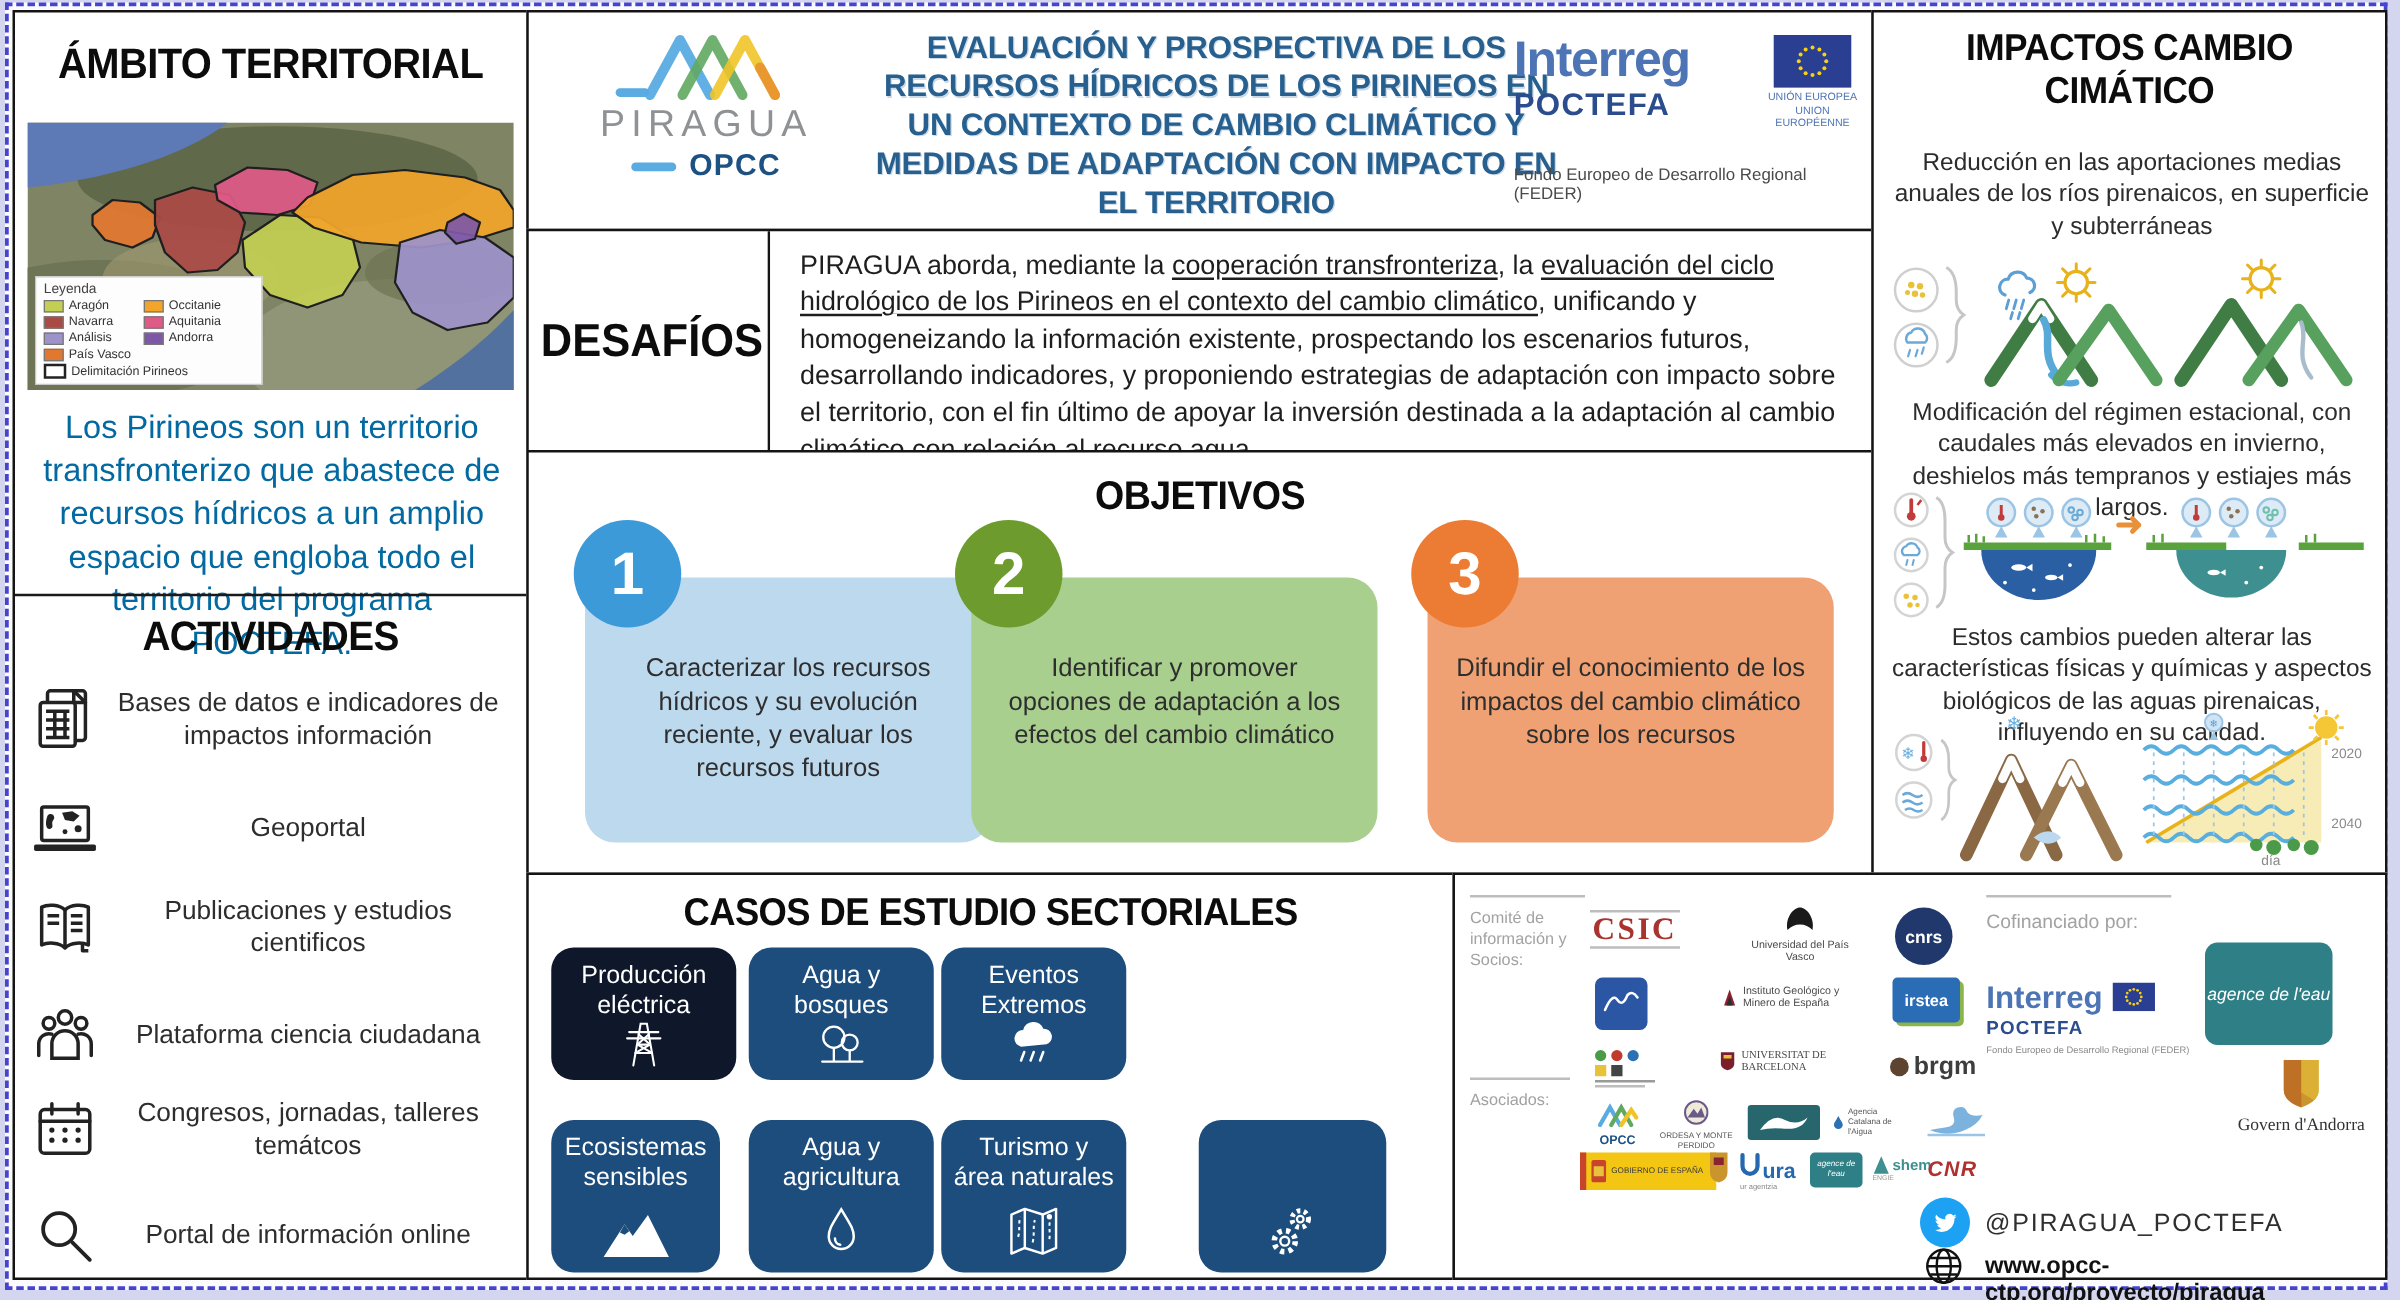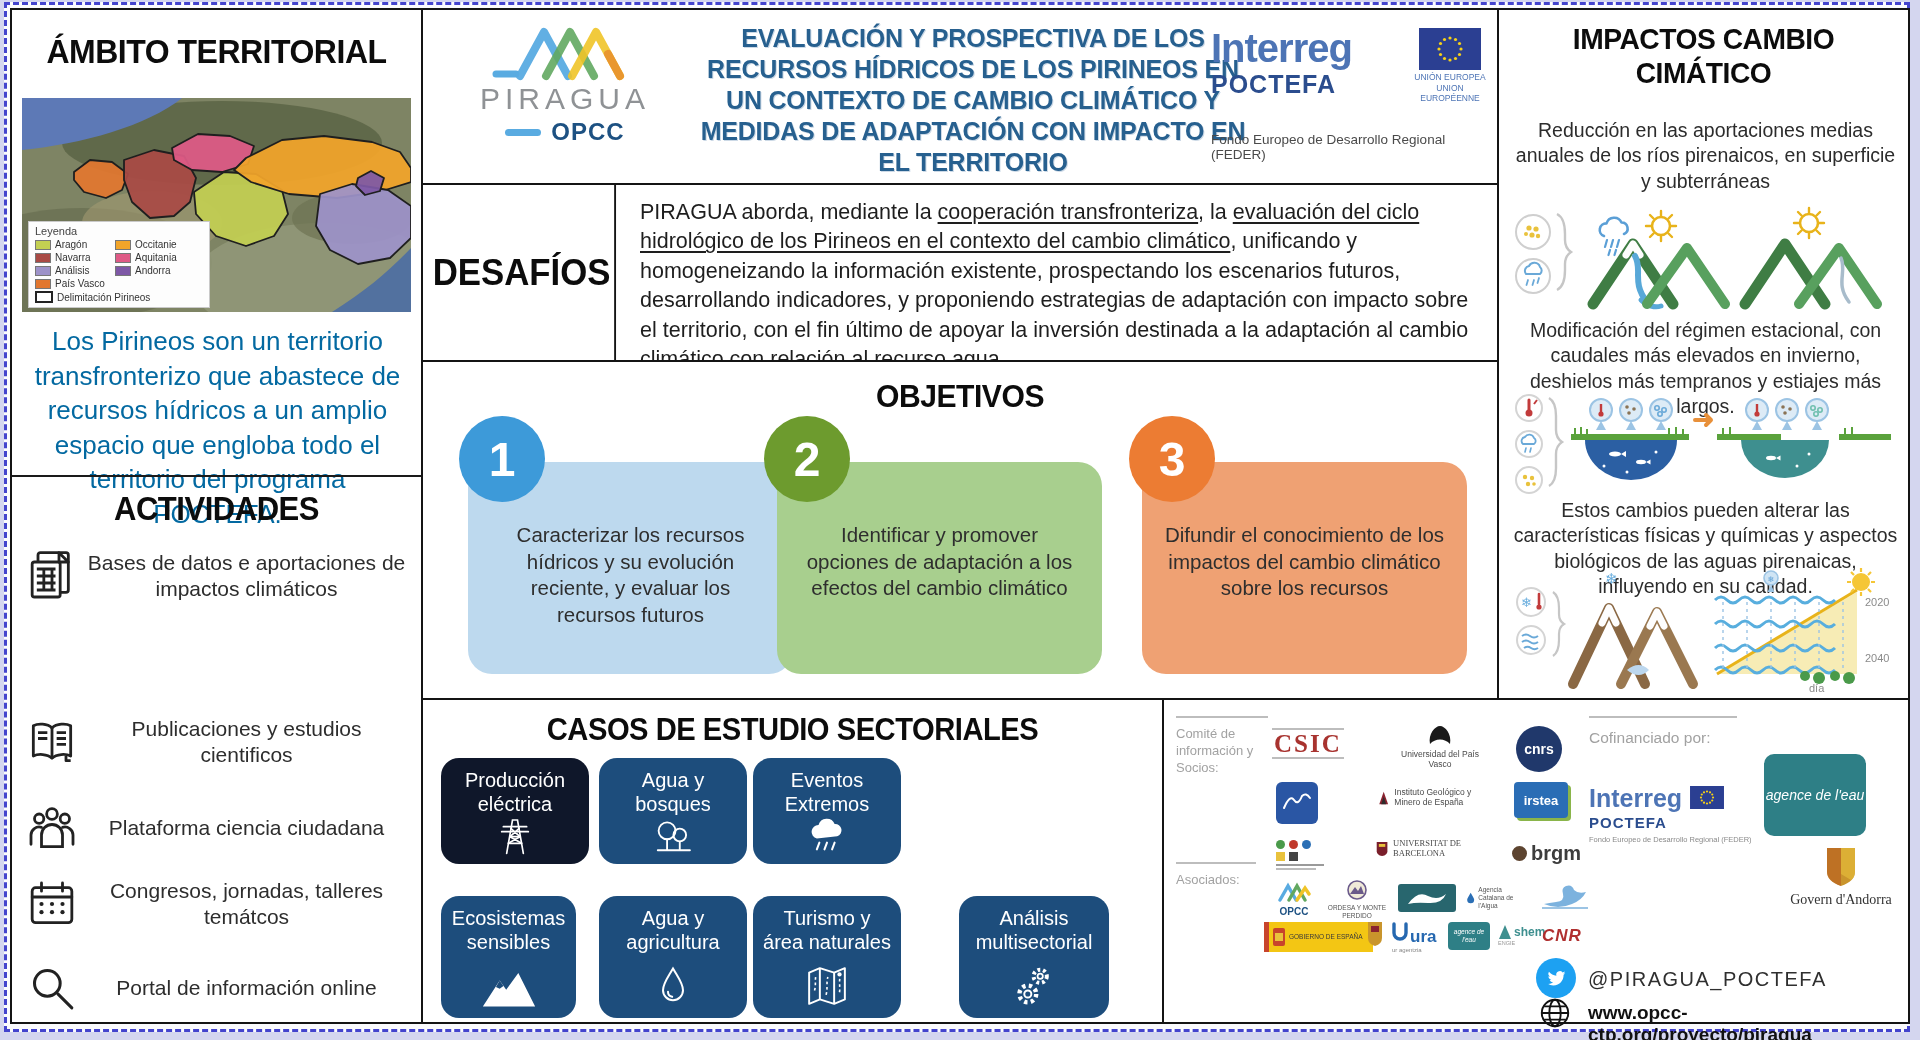--- a/index.html
+++ b/index.html
@@ -160,21 +160,33 @@
   <div class="abs ctr act-title h-black condensed">ACTIVIDADES</div>
 
   <div class="abs act-item" style="top:535px;height:62px">
     <span class="act-icon">
       <svg width="56" height="56" viewBox="0 0 48 48" fill="none" stroke="#222" stroke-width="2.4" stroke-linejoin="round">
         <rect x="12" y="4" width="26" height="34" rx="2"></rect>
           <path d="M30 4 l8 8 h-8 z" fill="#fff"></path>
         <rect x="7" y="12" width="24" height="30" rx="2" fill="#fff"></rect>
         <path d="M11 18 h16 M11 24 h16 M11 30 h16 M11 36 h16 M17 18 v18 M24 18 v18"></path>
       </svg></span>
-    <span class="act-label">Bases de datos e aportaciones de impactos climáticos</span>
+    <span class="act-label">Bases de datos e indicadores de impactos información</span>
+  </div>
+  <div class="abs act-item" style="top:625px;height:56px">
+    <span class="act-icon">
+      <svg width="56" height="56" viewBox="0 0 48 48" fill="none" stroke="#222" stroke-width="2.4" stroke-linejoin="round">
+        <rect x="8" y="9" width="32" height="23" rx="1.5"></rect>
+          <path d="M4 36 h40 v2 H4 z"></path>
+        <path d="M12 15 c3 -3 6 1 4 3 c-2 2 1 5 -2 6 c-3 1 -4 -4 -2 -9 z" fill="#222" stroke="none"></path>
+        <path d="M22 13 l7 -1 l5 3 l-4 4 l-6 -1 z" fill="#222" stroke="none"></path>
+        <circle cx="33" cy="24" r="2.4" fill="#222" stroke="none"></circle>
+          <circle cx="24" cy="26" r="1.7" fill="#222" stroke="none"></circle>
+      </svg></span>
+    <span class="act-label">Geoportal</span>
   </div>
   <div class="abs act-item" style="top:700px;height:64px">
     <span class="act-icon">
       <svg width="56" height="56" viewBox="0 0 48 48" fill="none" stroke="#222" stroke-width="2.4" stroke-linejoin="round">
         <path d="M24 12 C20 8 12 8 8 10 V36 C12 34 20 34 24 38 C28 34 36 34 40 36 V10 C36 8 28 8 24 12 Z"></path>
         <path d="M24 12 V38 M12 16 h8 M12 21 h8 M28 16 h8 M28 21 h8 M28 26 h8"></path>
         <path d="M36 36 v4 h4"></path>
       </svg></span>
     <span class="act-label">Publicaciones y estudios cientificos</span>
   </div>
@@ -339,21 +351,20 @@
     <div class="tile-label">Turismo y área naturales</div>
     <span class="tile-icon">
       <svg width="50" height="46" viewBox="0 0 56 50" fill="none" stroke="#fff" stroke-width="2.2" stroke-linejoin="round">
         <path d="M8 10 L20 5 L36 10 L48 5 V40 L36 45 L20 40 L8 45 Z"></path>
           <path d="M20 5 V40 M36 10 V45"></path>
         <path d="M14 30 c2 -6 0 -12 2 -18 M27 35 c2 -8 0 -14 2 -20 M42 32 c1 -6 -1 -12 1 -18" stroke-dasharray="3 3" stroke-width="1.8"></path>
         <circle cx="42" cy="12" r="2.4" fill="#fff" stroke="none"></circle>
       </svg></span>
   </div>
   <div class="tile" style="left: 536px; top: 196px; width: 150px; height: 122px; background-color: rgb(29, 77, 124);">
-    <div class="tile-label">Análisis multisectorial</div>
     <span class="tile-icon">
       <svg width="46" height="46" viewBox="0 0 52 52" fill="none" stroke="#fff">
         <circle cx="33" cy="15" r="7.5" stroke-width="4.5" stroke-dasharray="3.2 3.2"></circle>
           <circle cx="33" cy="15" r="3" stroke-width="2"></circle>
         <circle cx="19" cy="35" r="9.5" stroke-width="5" stroke-dasharray="3.8 3.8"></circle>
           <circle cx="19" cy="35" r="4" stroke-width="2.2"></circle>
       </svg></span>
   </div>
 </div>
 

